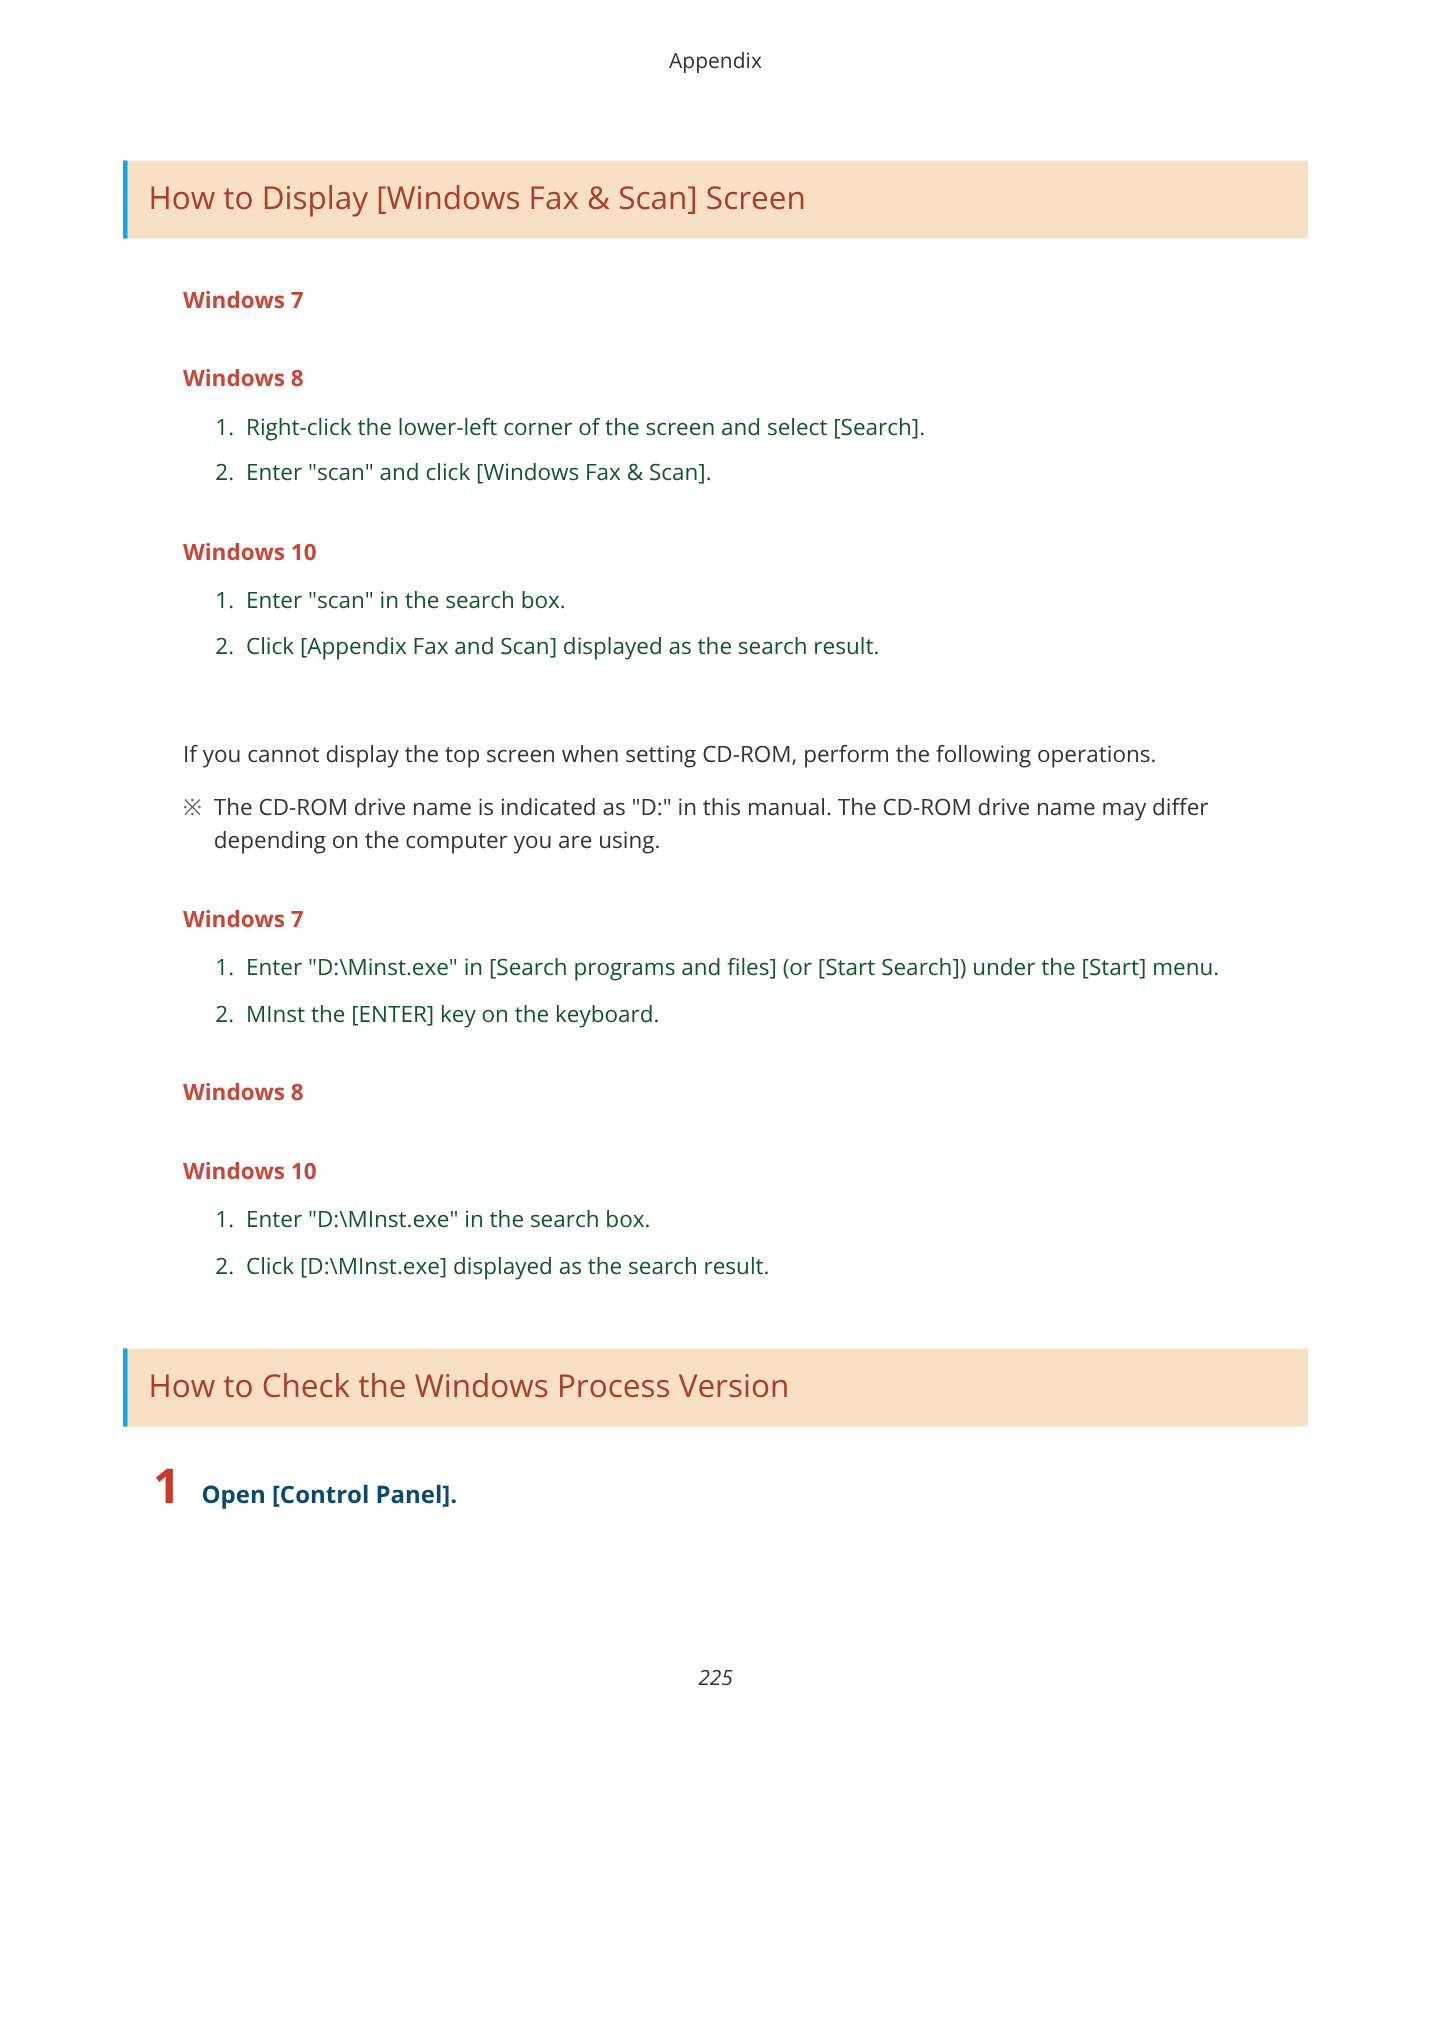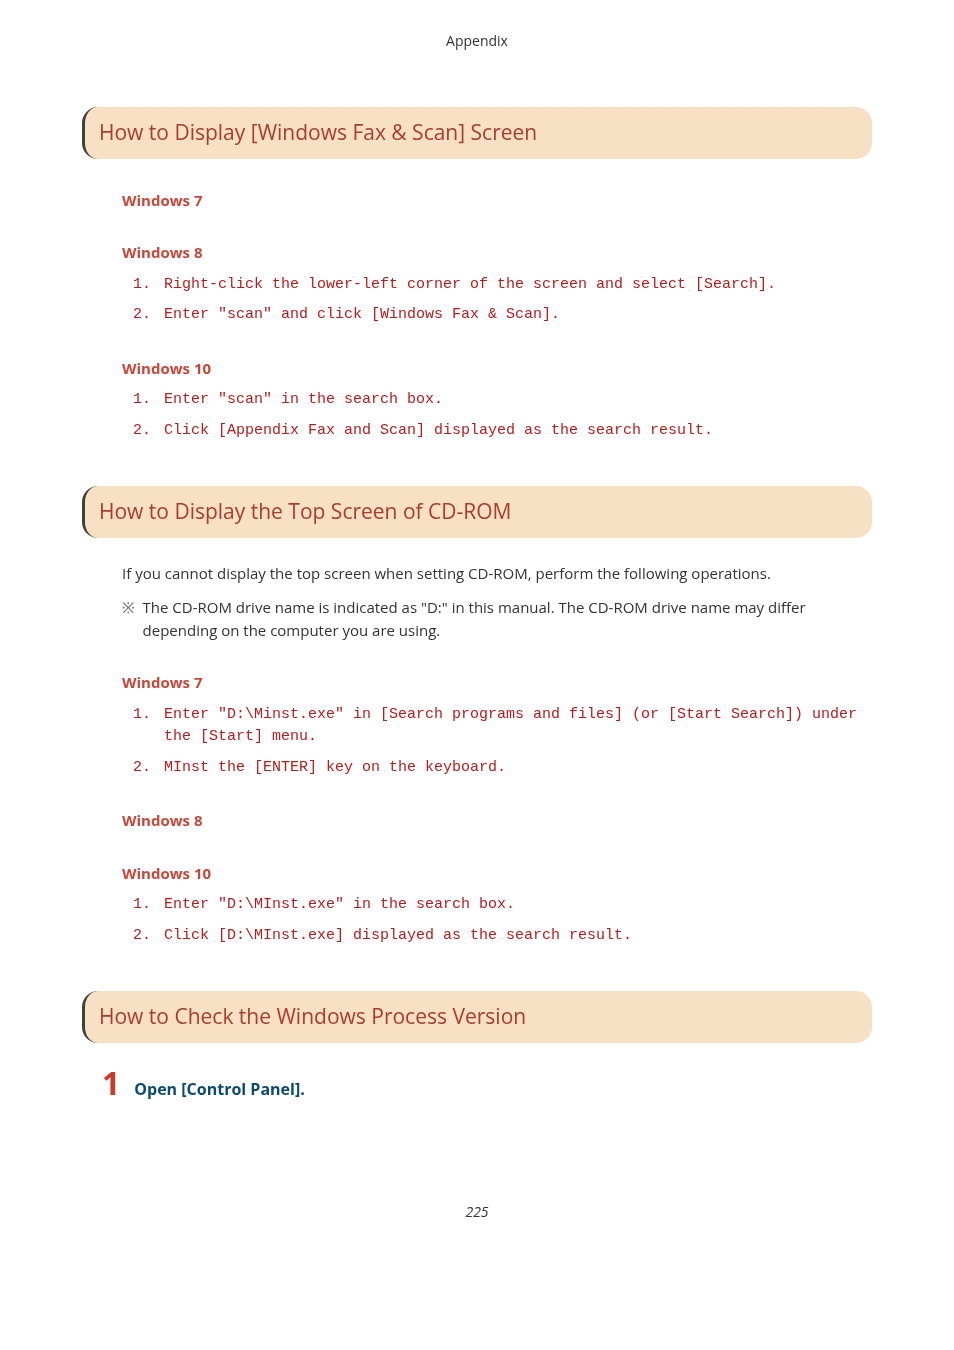--- a/index.html
+++ b/index.html
@@ -20,28 +20,27 @@
       padding: 30px 82px 40px 82px;
     }
     .header-label {
       text-align: center;
       font-size: 14px;
       color: #333;
       margin-bottom: 56px;
     }
     .section-title {
       background: #f7e0c3;
-      border-left: 3px solid #404040;
+      border-left: 3px solid #0ea5e9;
       padding: 10px 14px;
       font-size: 21px;
       color: #ab3c2e;
       font-weight: 400;
       margin-bottom: 24px;
       margin-top: 0;
-      border-radius: 16px;
     }
     .subsection-title {
       color: #c7483a;
       font-weight: 700;
       font-size: 15px;
       margin-top: 30px;
       margin-bottom: 10px;
       padding-left: 40px;
     }
     .body-text {
@@ -57,23 +56,22 @@
       margin-top: 6px;
       color: #333;
     }
     ol.steps {
       padding-left: 78px;
       margin-top: 8px;
       margin-bottom: 8px;
     }
     ol.steps li {
       margin-bottom: 8px;
-      color: #b91c1c;
+      color: #14532d;
       padding-left: 4px;
-      font-family: Liberation Mono, monospace;
     }
     .note-block {
       display: flex;
       padding-left: 40px;
       padding-right: 20px;
       margin-top: 12px;
       margin-bottom: 12px;
     }
     .note-marker {
       color: #666;
@@ -130,21 +128,20 @@
   </ol>
 
   <h3 class="subsection-title">Windows 10</h3>
   <ol class="steps">
     <li>Enter "scan" in the search box.</li>
     <li>Click [Appendix Fax and Scan] displayed as the search result.</li>
   </ol>
 
   <div class="section-gap"></div>
 
-  <h2 class="section-title">How to Display the Top Screen of CD-ROM</h2>
   <p class="intro-text">If you cannot display the top screen when setting CD-ROM, perform the following operations.</p>
   <div class="note-block">
     <span class="note-marker">※</span>
     <span class="note-text">The CD-ROM drive name is indicated as "D:" in this manual. The CD-ROM drive name may differ depending on the computer you are using.</span>
   </div>
 
   <h3 class="subsection-title">Windows 7</h3>
   <ol class="steps">
     <li>Enter "D:\Minst.exe" in [Search programs and files] (or [Start Search]) under the [Start] menu.</li>
     <li>MInst the [ENTER] key on the keyboard.</li>

